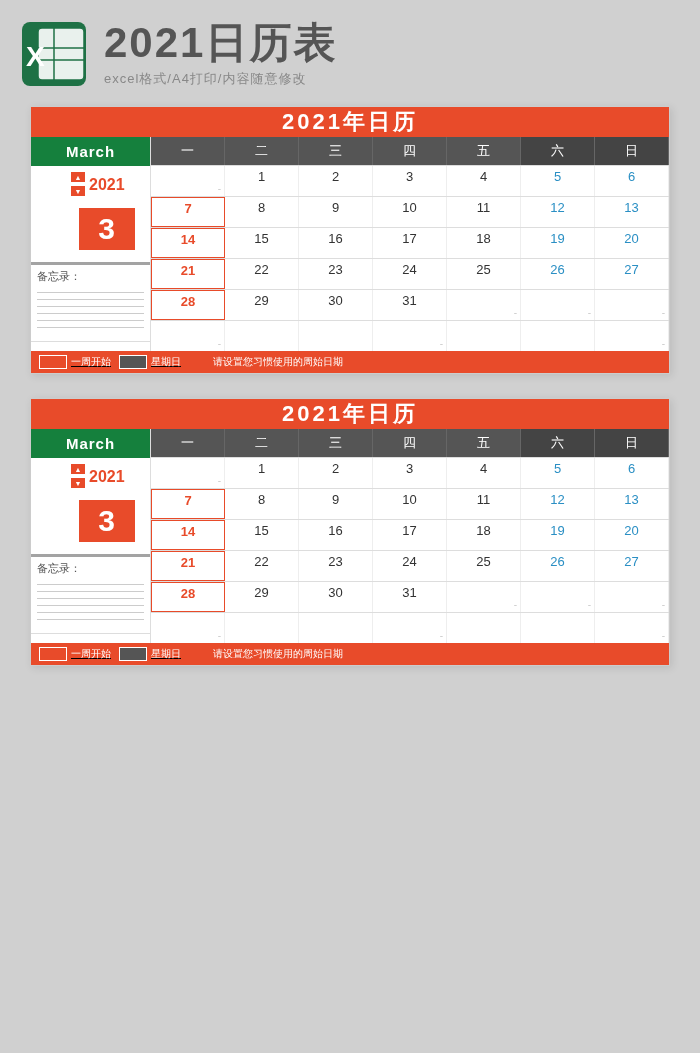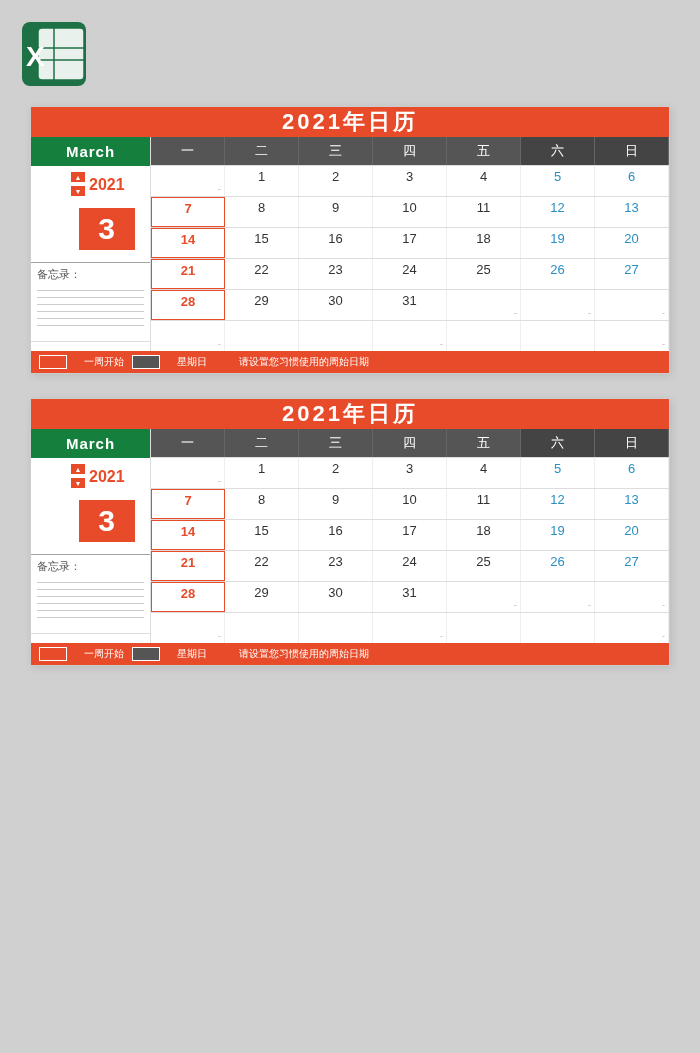--- a/index.html
+++ b/index.html
@@ -119,21 +119,21 @@
       height: 42px;
       display: flex;
       align-items: center;
       justify-content: center;
       margin: 6px auto;
     }
     .sidebar-notes-label {
       font-size: 11px;
       color: #555;
       padding: 4px 6px;
-      border-top: 1px solid #a3a3a3;
+      border-top: 3px solid #a3a3a3;
     }
     .sidebar-notes-lines {
       flex: 1;
       padding: 4px 6px;
       display: flex;
       flex-direction: column;
       gap: 6px;
     }
     .notes-line {
       height: 1px;
@@ -204,22 +204,23 @@
     .cal-footer {
       display: flex;
       align-items: center;
       background: #e84b2a;
       padding: 4px 8px;
       gap: 8px;
     }
     .footer-legend {
       display: flex;
       align-items: center;
-      gap: 17px;
+      gap: 4px;
       font-size: 10px;
+      text-decoration: underline;
     }
     .legend-box {
       width: 28px;
       height: 14px;
       display: flex;
       align-items: center;
       justify-content: center;
       font-size: 9px;
       color: #fff;
     }
@@ -240,20 +241,24 @@
     <rect x="2" y="2" width="64" height="64" rx="8" fill="#1e7145"></rect>
     <rect x="18" y="8" width="46" height="52" rx="4" fill="#fff" opacity="0.9"></rect>
     <rect x="18" y="8" width="46" height="52" rx="4" fill="none" stroke="#1e7145" stroke-width="1.5"></rect>
 
     <line x1="34" y1="8" x2="34" y2="60" stroke="#1e7145" stroke-width="1.5"></line>
     <line x1="18" y1="28" x2="64" y2="28" stroke="#1e7145" stroke-width="1.5"></line>
     <line x1="18" y1="40" x2="64" y2="40" stroke="#1e7145" stroke-width="1.5"></line>
 
     <text x="6" y="46" font-size="28" font-weight="bold" fill="#fff" font-family="Arial">X</text>
   </svg>
+  <div class="header-text-block">
+    <span class="title-main">2021日历表</span>
+    <span class="subtitle-text">excel格式/A4打印/内容随意修改</span>
+  </div>
 </div>
 
 <div class="calendar-card" id="cal-card-0">
   <div class="cal-header">2021年日历</div>
   <div class="cal-body">
 
     <div class="cal-sidebar">
       <div class="sidebar-month-label">March</div>
       <div class="year-month-block" style="flex-direction:column; padding:6px 8px;">
         <div style="display:flex; align-items:center; gap:4px;">

